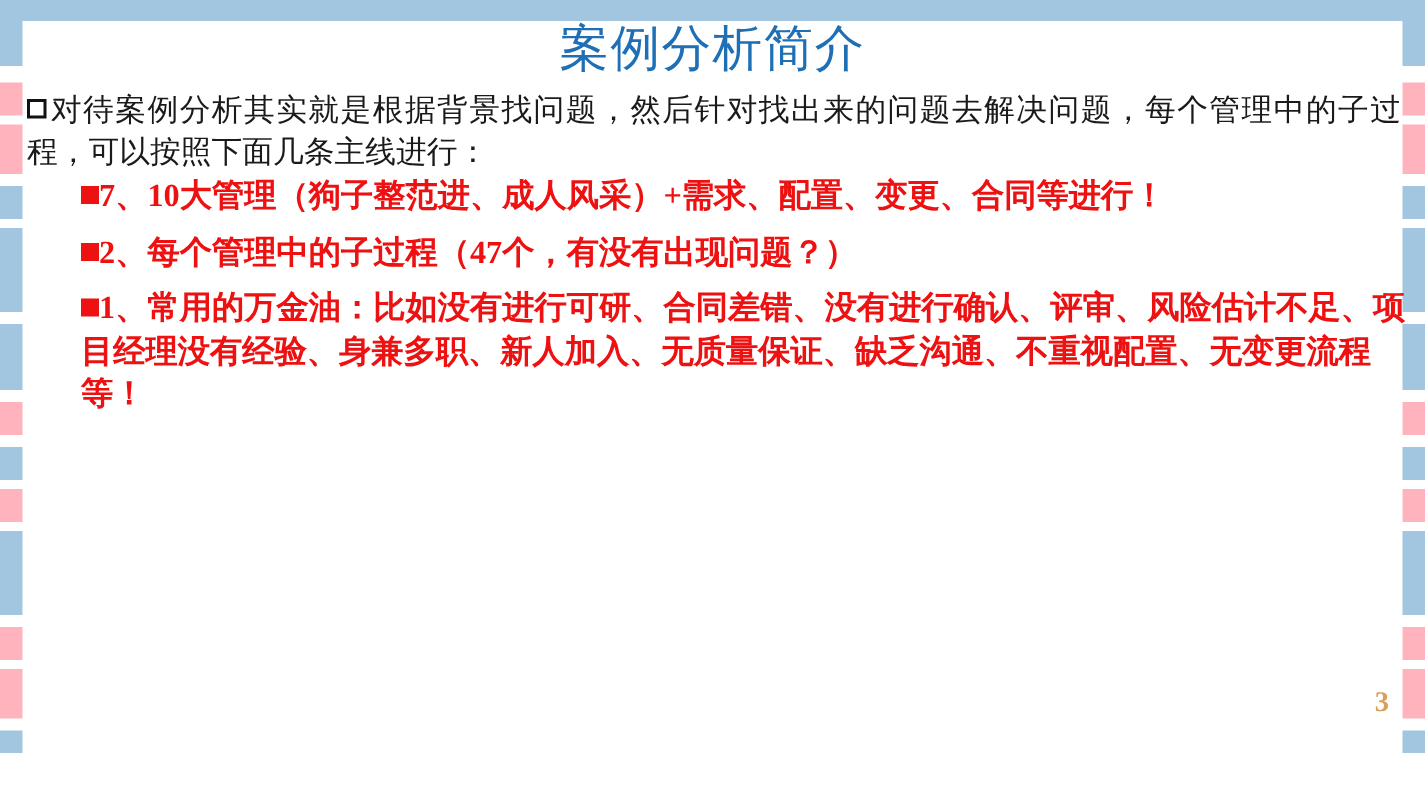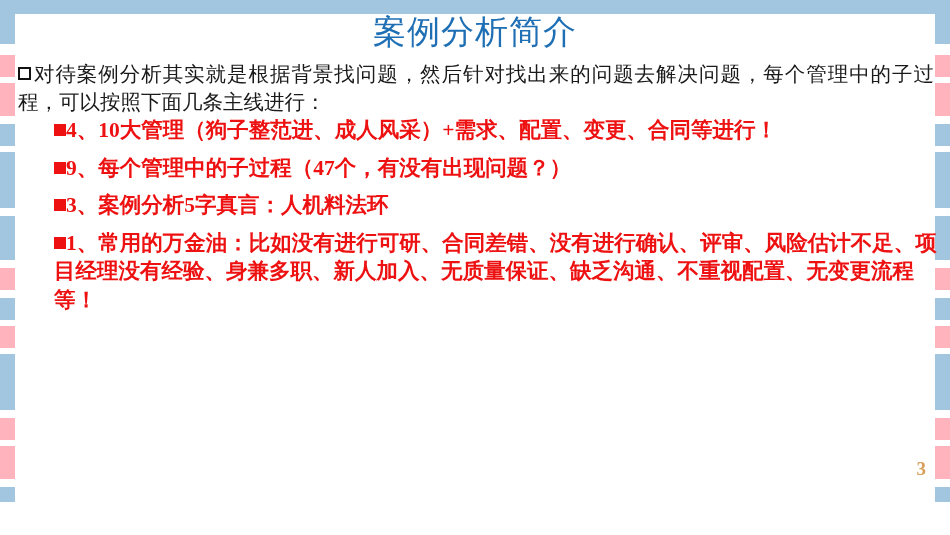--- a/index.html
+++ b/index.html
@@ -137,21 +137,20 @@
       <div class="frame-seg" style="left: 0px; top: 521px; width: 950px; height: 14px; background: rgb(255, 179, 188);"></div>
     </div>
 
   <div class="title">案例分析简介</div>
 
   <div class="intro">
     <span class="sq-outline"></span><span>对待案例分析其实就是根据背景找问题，然后针对找出来的问题去解决问题，每个管理中的子过程，可以按照下面几条主线进行：</span>
   </div>
 
   <div class="redlist" id="redlist">
-      <p class="red-item tight" style="color: rgb(238, 17, 17);"><span class="sq-solid" style="background: rgb(238, 17, 17);"></span><span class="red-body">4、10大管理（狗子整范进、成人风采）+需求、配置、变更、合同等进行！</span></p>
-      <p class="red-item tight" style="color: rgb(238, 17, 17);"><span class="sq-solid" style="background: rgb(238, 17, 17);"></span><span class="red-body">9、每个管理中的子过程（47个，有没有出现问题？）</span></p>
-      <p class="red-item tight" style="color: rgb(238, 17, 17);"><span class="sq-solid" style="background: rgb(238, 17, 17);"></span><span class="red-body">3、案例分析5字真言：人机料法环</span></p>
+      <p class="red-item tight" style="color: rgb(238, 17, 17);"><span class="sq-solid" style="background: rgb(238, 17, 17);"></span><span class="red-body">7、10大管理（狗子整范进、成人风采）+需求、配置、变更、合同等进行！</span></p>
+      <p class="red-item tight" style="color: rgb(238, 17, 17);"><span class="sq-solid" style="background: rgb(238, 17, 17);"></span><span class="red-body">2、每个管理中的子过程（47个，有没有出现问题？）</span></p>
       <p class="red-item last" style="color: rgb(238, 17, 17);"><span class="sq-solid" style="background: rgb(238, 17, 17);"></span><span class="red-body">1、常用的万金油：比如没有进行可研、合同差错、没有进行确认、评审、风险估计不足、项目经理没有经验、身兼多职、新人加入、无质量保证、缺乏沟通、不重视配置、无变更流程等！</span></p>
     </div>
 
   <div class="pagenum">3</div>
 
 </div>
 
 </body></html>

